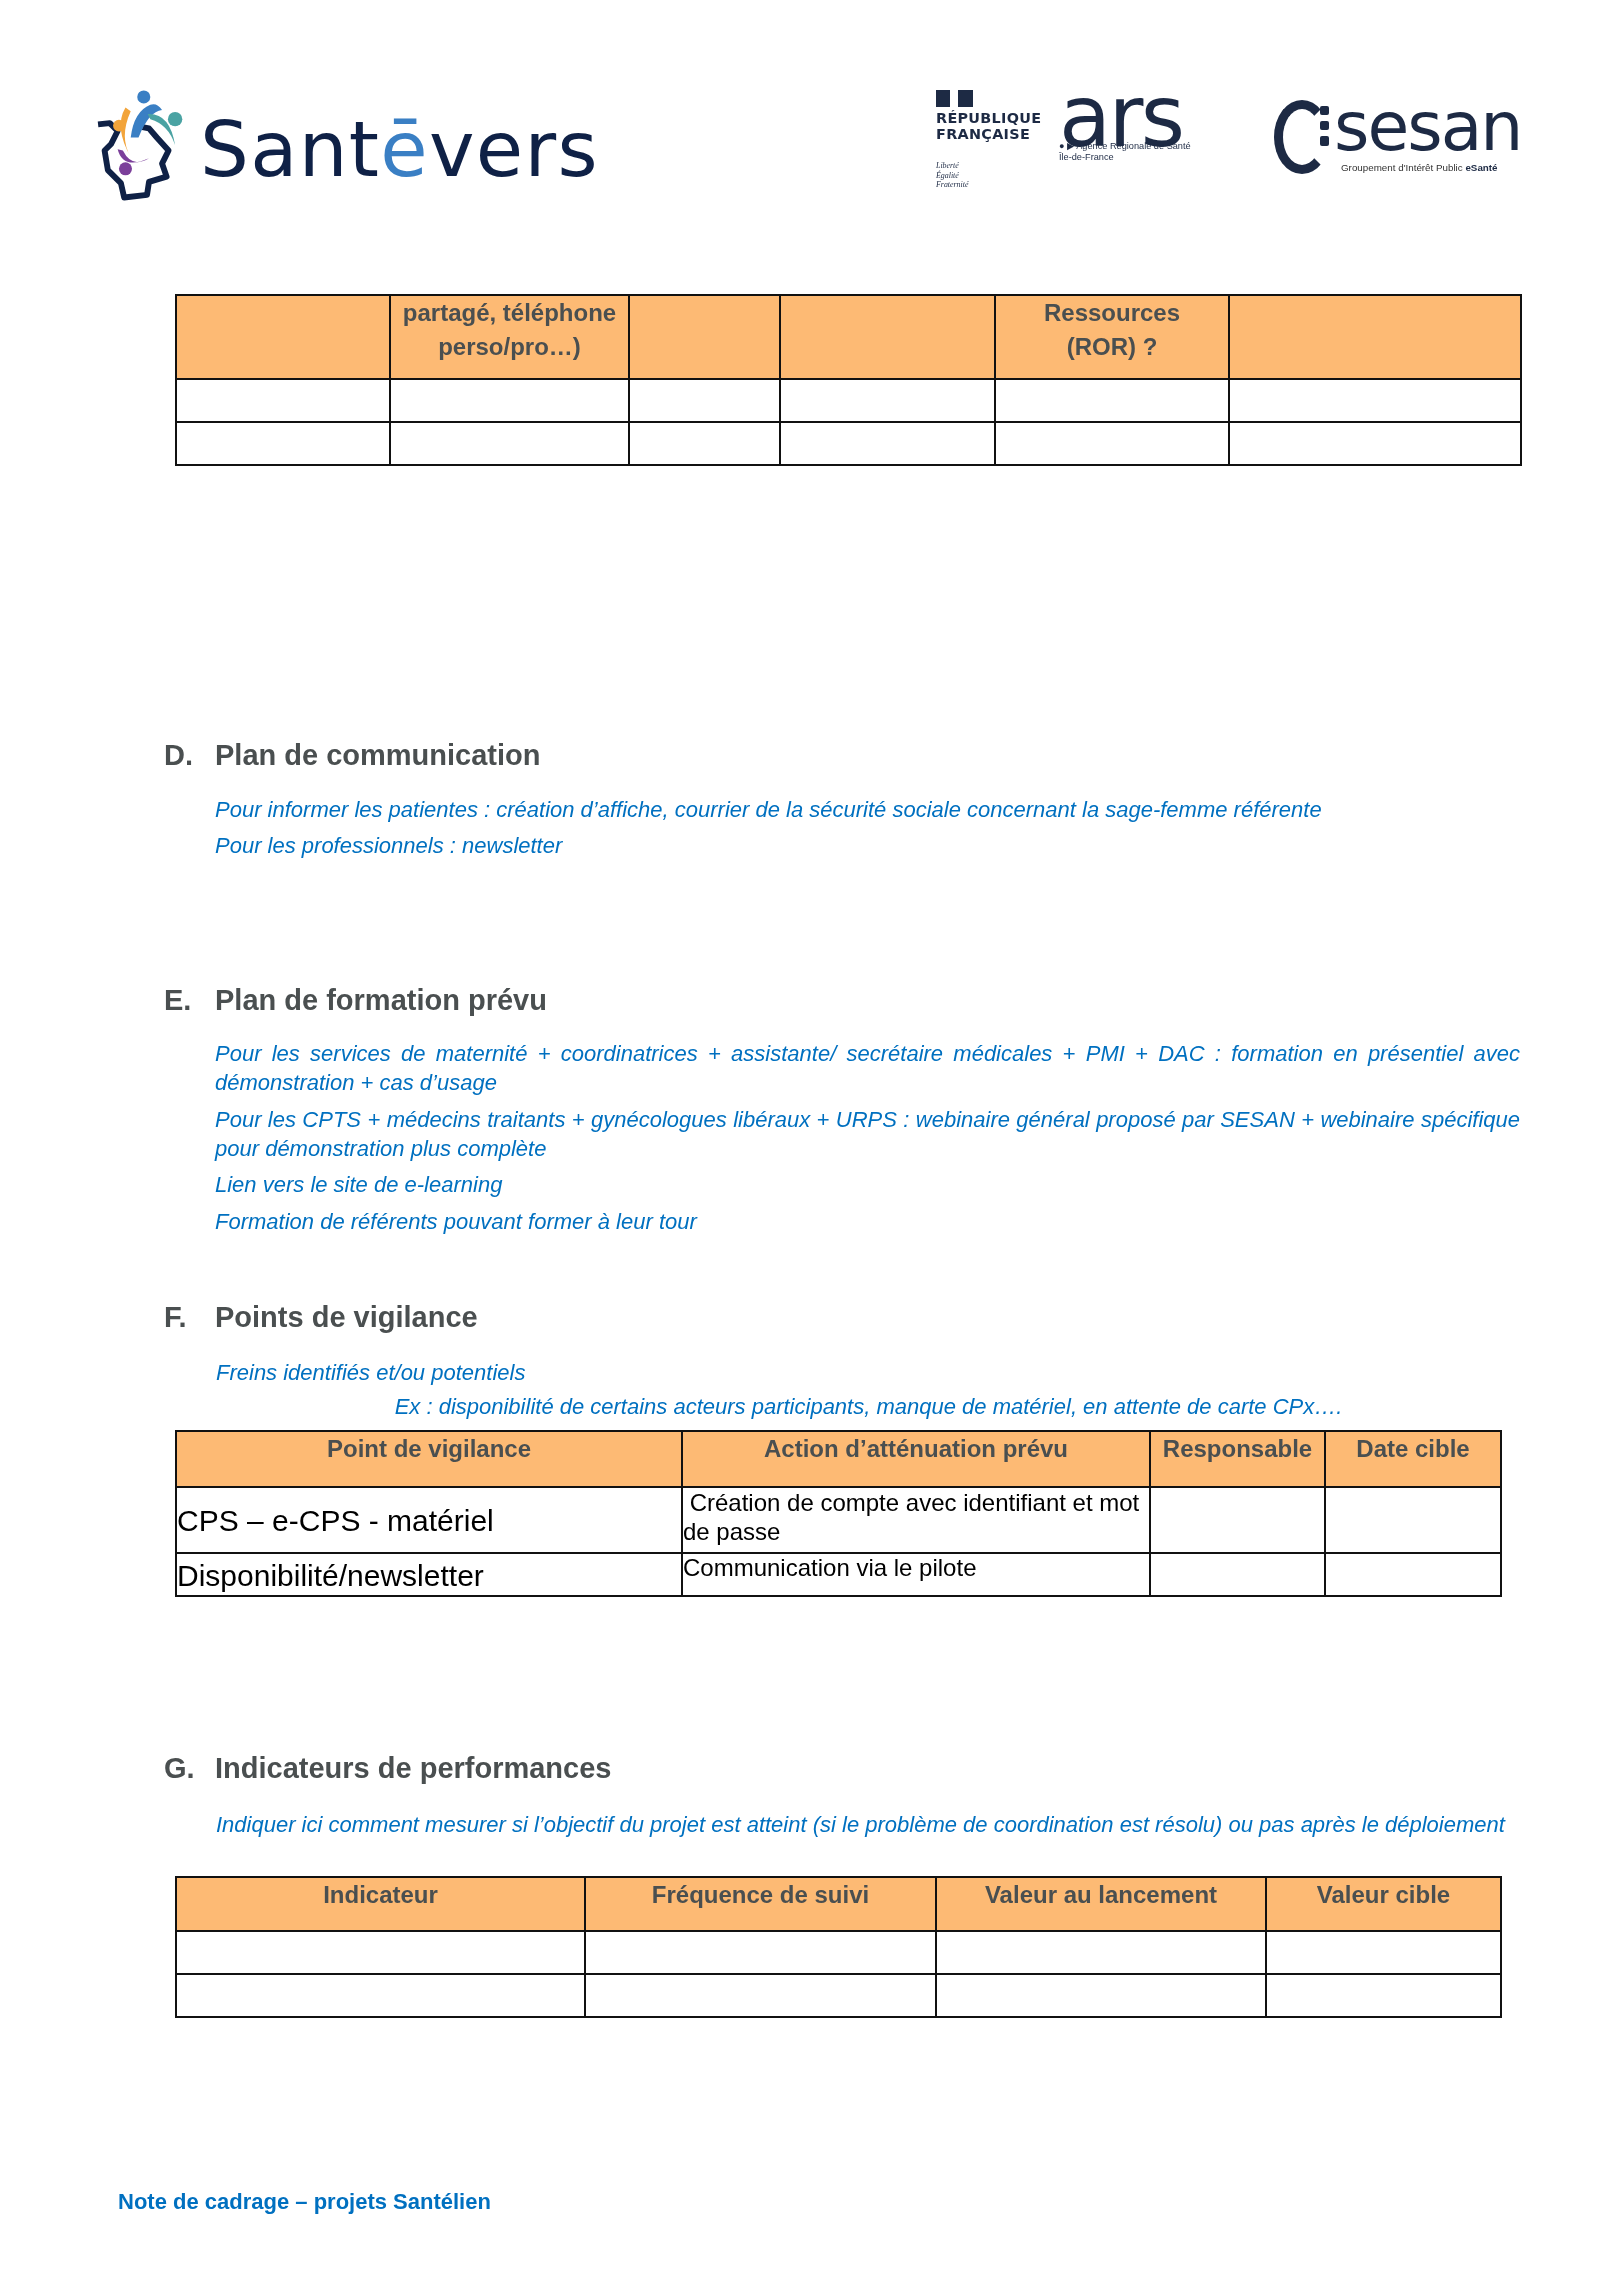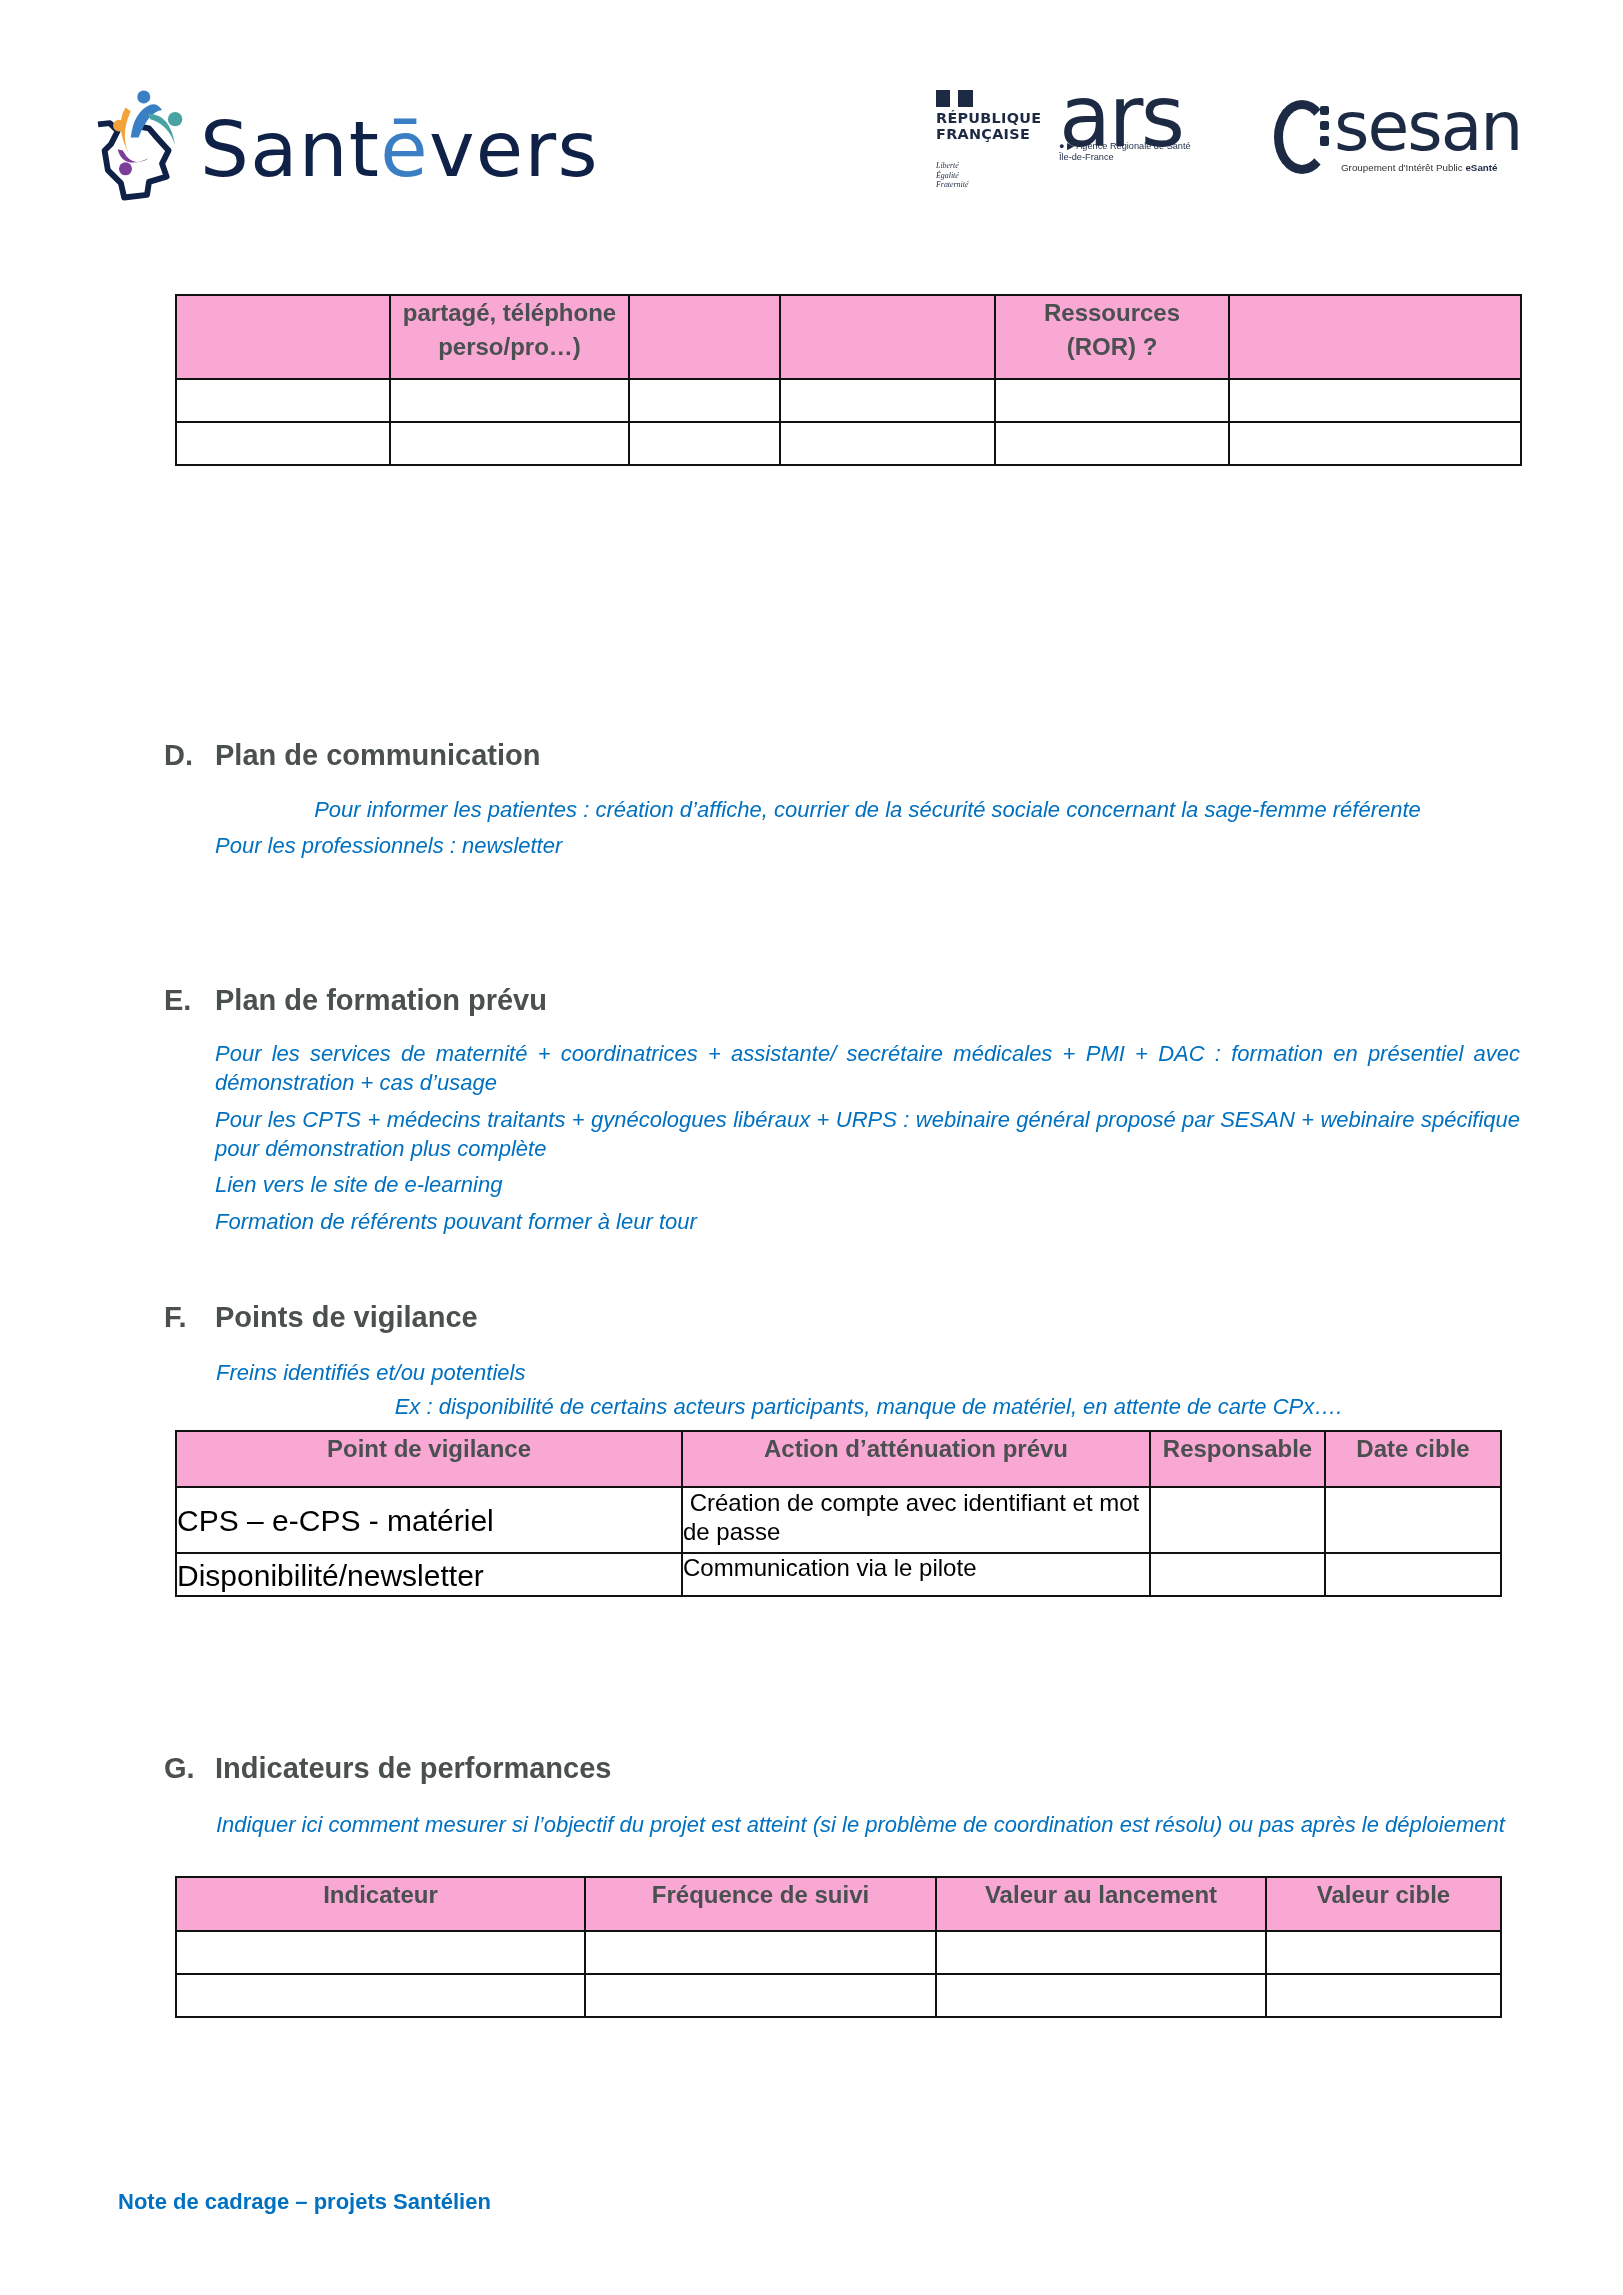--- a/index.html
+++ b/index.html
@@ -21,21 +21,21 @@
   .logo-sesan .ring { position:absolute; left:5.2px; top:2.6px; width:38px; height:56px; border:9.2px solid #1d2a44; border-right-color:transparent; border-radius:50%; }
   .logo-sesan .dots { position:absolute; left:51px; top:9.2px; width:10.5px; height:52px; }
   .logo-sesan .dots span { display:block; width:9.2px; height:9.2px; background:#1d2a44; border-radius:2px; margin-bottom:5.9px; }
   .logo-sesan .word { position:absolute; left:65px; top:-10.5px; font-family:"DejaVu Sans", sans-serif; font-size:68px; letter-spacing:-2px; }
   .logo-sesan .sub { position:absolute; left:72px; top:65px; font-size:9.8px; color:#333; white-space:nowrap; }
   .logo-sesan .sub b { color:#1d2a44; }
 
   
   table.grid { position:absolute; border-collapse:collapse; table-layout:fixed; }
   table.grid td, table.grid th { border:2px solid #111; padding:0; vertical-align:top; }
-  table.grid thead th { background:#f9a8d4; color:#4a4f50; font-weight:bold; font-size:24px; line-height:34px; text-align:center; }
+  table.grid thead th { background:#fdba74; color:#4a4f50; font-weight:bold; font-size:24px; line-height:34px; text-align:center; }
   table.grid tbody td { background:#fff; color:#000; }
 
   .heading { position:absolute; left:164px; font-weight:bold; font-size:29px; color:#4a4f50; white-space:nowrap; }
   .heading .letter { display:inline-block; width:51px; }
   .blue { position:absolute; left:215px; color:#0070C0; font-style:italic; font-size:22px; line-height:29px; }
   .justify { text-align:justify; text-align-last:left; }
   .footer { position:absolute; left:118px; top:2189px; font-weight:bold; font-size:22px; color:#0070C0; }
 </style>
 </head>
 <body>
@@ -118,21 +118,21 @@
       <td></td>
       <td></td>
       <td></td>
     </tr>
   </tbody>
 </table>
 
 <div class="heading" style="top:739px;">
   <span class="letter">D.</span><span>Plan de communication</span>
 </div>
-<div class="blue" style="top:795px; width:1305px;text-align:center;">Pour informer les patientes : création d’affiche, courrier de la sécurité sociale concernant la sage-femme référente</div>
+<div class="blue" style="top:795px; width:1305px;">Pour informer les patientes : création d’affiche, courrier de la sécurité sociale concernant la sage-femme référente</div>
 <div class="blue" style="top:831px; width:1305px;">Pour les professionnels : newsletter</div>
 
 <div class="heading" style="top:984px;">
   <span class="letter">E.</span><span>Plan de formation prévu</span>
 </div>
 <div class="blue justify" style="top:1039px; width:1305px;">Pour les services de maternité + coordinatrices + assistante/ secrétaire médicales + PMI + DAC : formation en présentiel avec démonstration + cas d’usage</div>
 <div class="blue justify" style="top:1105px; width:1305px;">Pour les CPTS + médecins traitants + gynécologues libéraux + URPS : webinaire général proposé par SESAN + webinaire spécifique pour démonstration plus complète</div>
 <div class="blue" style="top:1170px; width:1305px;">Lien vers le site de e-learning</div>
 <div class="blue" style="top:1207px; width:1305px;">Formation de référents pouvant former à leur tour</div>
 

